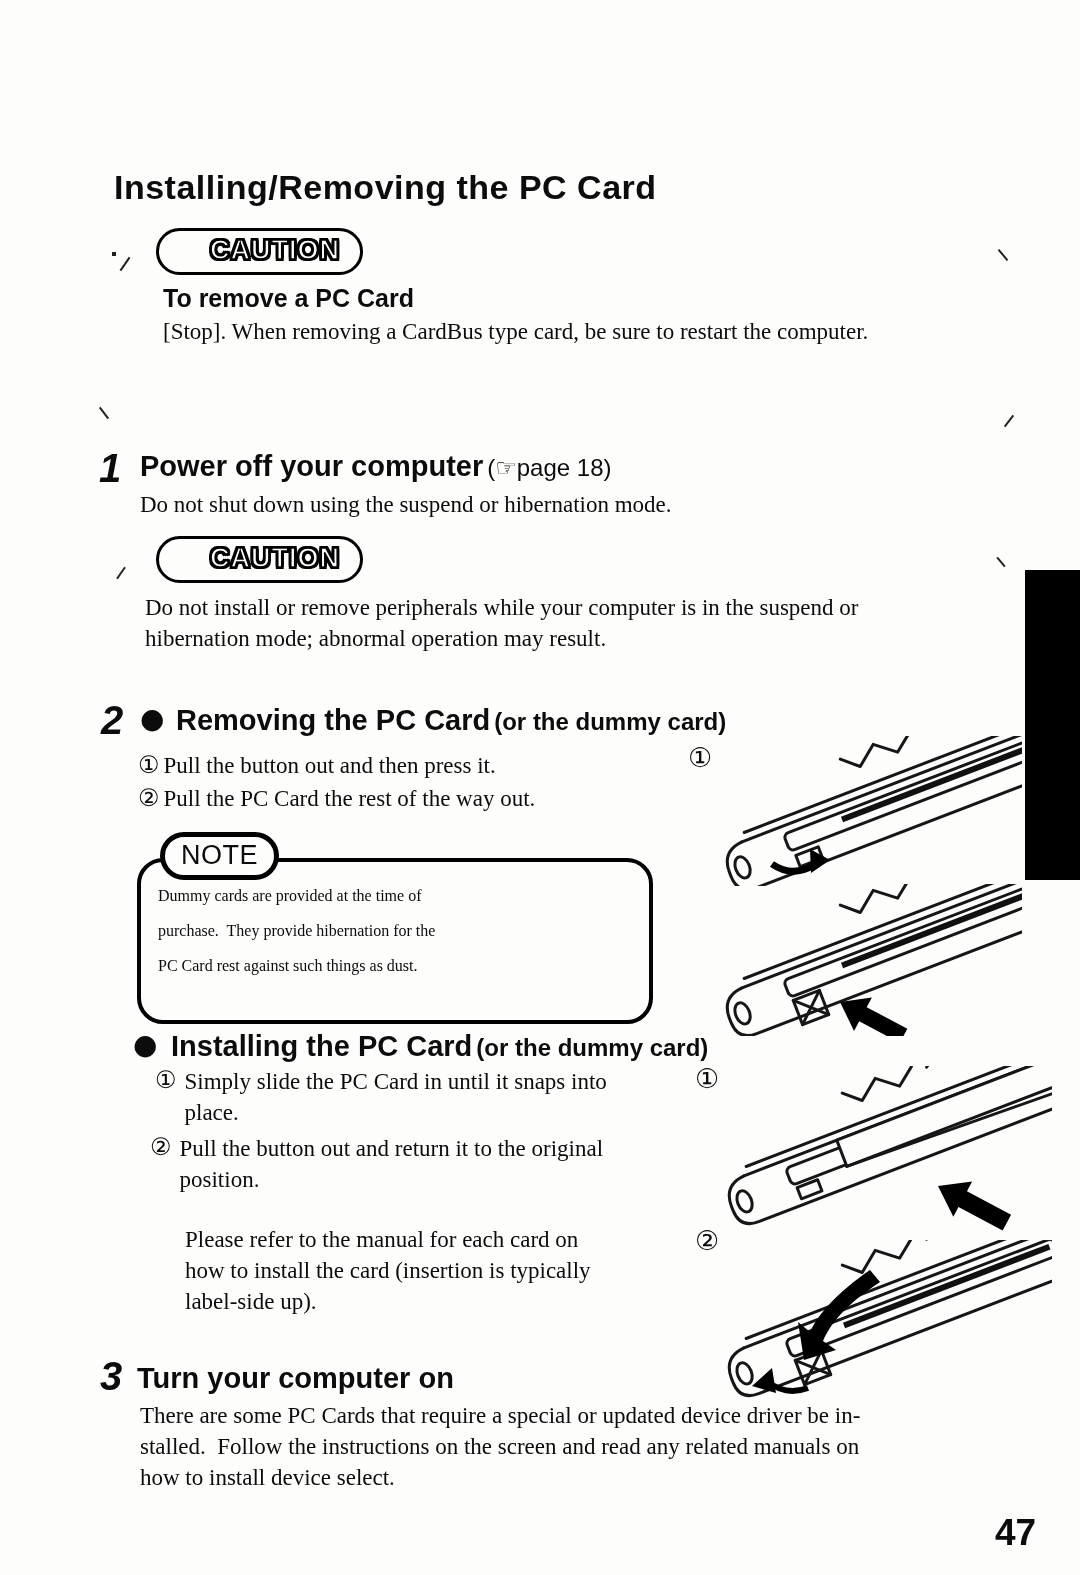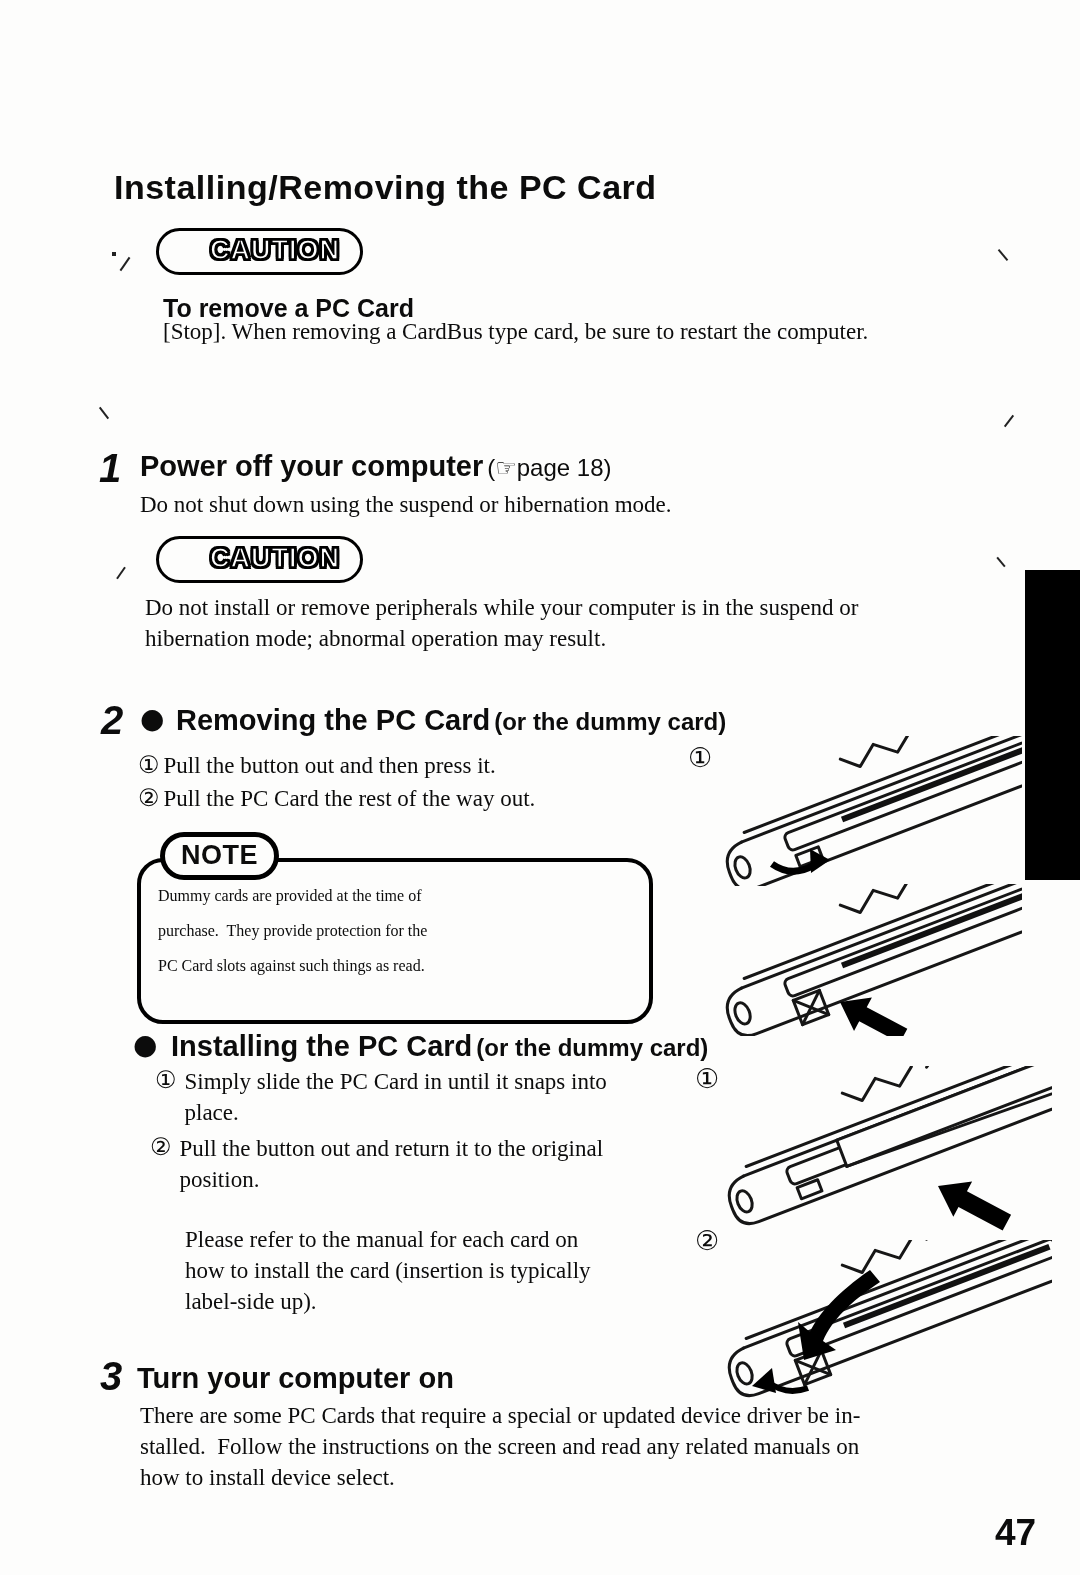--- a/index.html
+++ b/index.html
@@ -22,21 +22,21 @@
   }
   .caution-word{
     font-family:"Liberation Sans", sans-serif;font-weight:800;font-size:27px;letter-spacing:1px;
     color:#fff;
     text-shadow:-2px -2px 0 #000,2px -2px 0 #000,-2px 2px 0 #000,2px 2px 0 #000,
                 -2px 0 0 #000,2px 0 0 #000,0 -2px 0 #000,0 2px 0 #000;
     padding-left:31px;
     -webkit-text-stroke:1.5px #000;
   }
 
-  .sub-heading{font-family:"Liberation Sans", sans-serif;font-weight:700;font-size:25px;margin-top:10px;}
+  .sub-heading{font-family:"Liberation Sans", sans-serif;font-weight:700;font-size:25px;}
   .body-lines div{white-space:pre;font-size:23px;line-height:31px;}
   .body-line{white-space:pre;font-size:23px;}
 
   .step-num{
     font-family:"Liberation Sans", sans-serif;font-style:italic;font-weight:800;font-size:40px;
     line-height:40px;
   }
   .step-title{font-family:"Liberation Sans", sans-serif;font-weight:700;font-size:29px;line-height:36px;}
   .step-ref{font-family:"Liberation Sans", sans-serif;font-weight:400;font-size:24px;}
   .bullet-dot{font-family:"DejaVu Sans", sans-serif;font-size:28px;line-height:30px;}
@@ -45,21 +45,21 @@
 
   
   .note-box{
     left:137px;top:858px;width:508px;height:158px;
     border:4px solid #000;border-radius:26px;background:#fdfdfc;
   }
   .note-badge{
     left:160px;top:832px;width:auto;
     border:5px solid #000;border-radius:28px;background:#fdfdfc;padding:3px 16px 4px 16px;
   }
-  .note-word{font-family:"Liberation Sans", sans-serif;font-weight:700;font-size:27px;letter-spacing:.5px;}
+  .note-word{font-family:"Liberation Sans", sans-serif;font-weight:400;font-size:27px;letter-spacing:.5px;}
   .note-text div{white-space:pre;font-size:16px;line-height:35px;}
 
   .side-tab{left:1025px;top:570px;width:55px;height:310px;background:#000;}
 
   .page-number{
     left:995px;top:1512px;font-family:"Liberation Sans", sans-serif;font-weight:700;font-size:37px;
   }
 
   .artifact{background:#222;position:absolute;}
   figure{margin:0;}
@@ -112,22 +112,22 @@
 </div>
 
 <span class="abs circ-num" style="left:688px;top:742px;font-size:27px;">①</span>
 
 <div class="abs note-box"></div>
 <div class="abs note-badge">
   <span class="note-word">NOTE</span>
 </div>
 <div class="abs note-text" style="left:158px;top:878px;">
     <div>Dummy cards are provided at the time of</div>
-    <div>purchase.  They provide protection for the</div>
-    <div>PC Card slots against such things as read.</div>
+    <div>purchase.  They provide hibernation for the</div>
+    <div>PC Card rest against such things as dust.</div>
   </div>
 
 <div class="abs side-tab"></div>
 
 <figure class="abs" style="left:700px;top:736px;">
   <svg width="322" height="150" viewBox="0 0 322 150">
     <g transform="translate(16,118) rotate(-21)" stroke="#161616" stroke-width="3" fill="none" stroke-linejoin="round" stroke-linecap="round">
       <path d="M34,-10 H330"></path>
       <path d="M150,-44 L166,-30 L186,-46 L206,-30 L224,-44"></path>
       <path d="M238,-38 L258,-52"></path>

